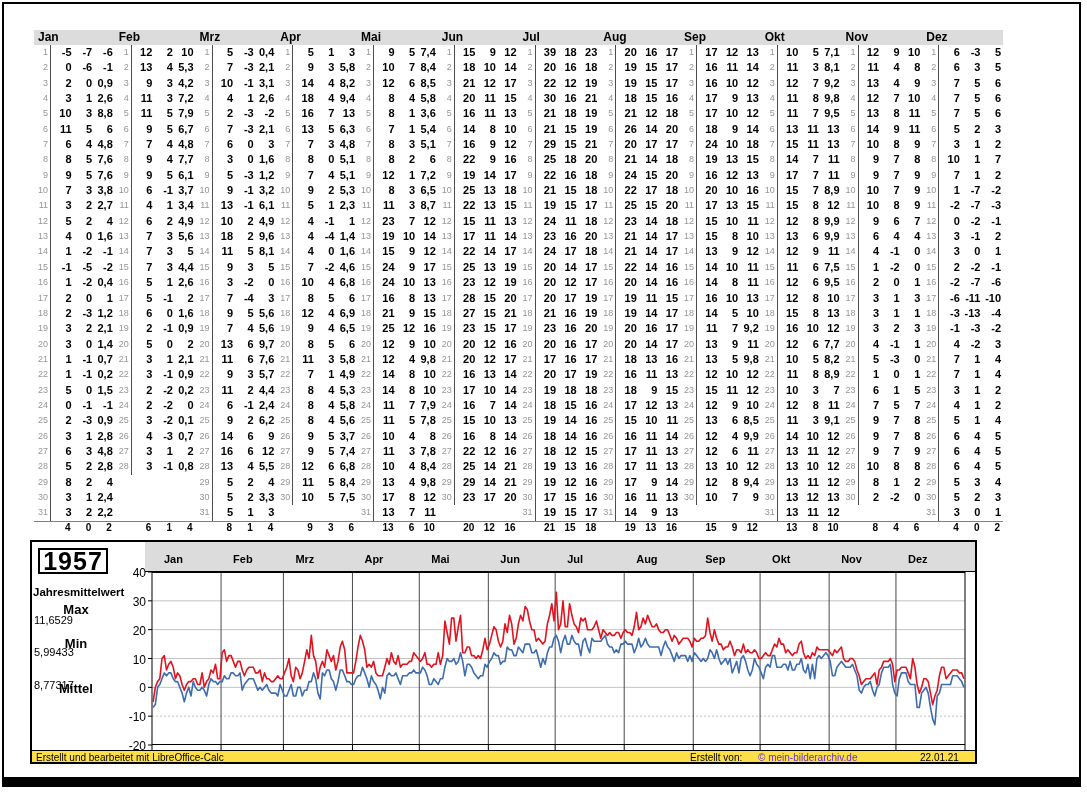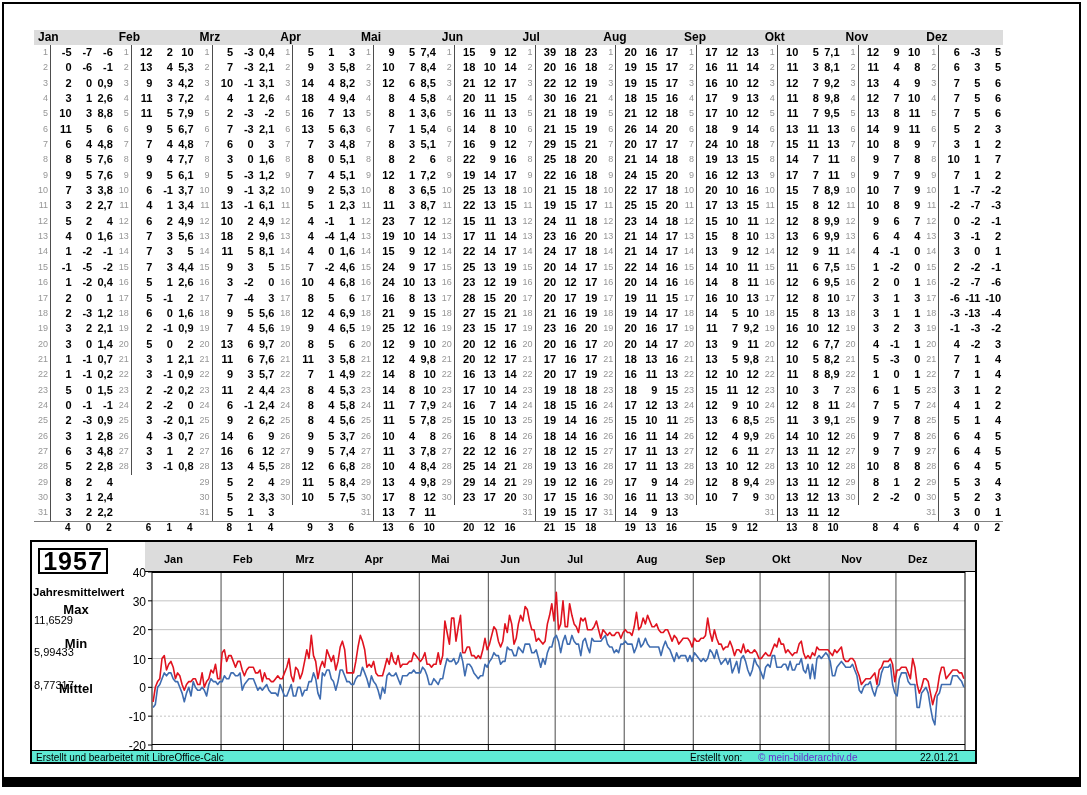--- a/index.html
+++ b/index.html
@@ -15,21 +15,21 @@
   .c-day{width:14px;flex:none;text-align:right;font-size:9px;color:#969696;padding-right:2px;border-right:1px solid #4d4d4d;line-height:15.35px;}
   .c-val{width:20.6px;flex:none;text-align:right;font-size:11px;font-weight:bold;line-height:15.35px;}
   .t-row{position:absolute;left:0;top:491px;display:flex;height:13px;}
   .t-row .c-day{border-right:none;}
   .t-row .c-val{font-size:10px;line-height:13px;}
 
   
   .chart-frame{position:absolute;left:26px;top:536px;width:943px;height:220px;border:2px solid #000;background:#fff;}
   .c-topstrip{position:absolute;left:113px;top:0;right:0;height:29px;background:#dcdcdc;border-bottom:1px solid #000;}
   .mlab{position:absolute;bottom:6px;font-weight:bold;font-size:11px;}
-  .c-bottomstrip{position:absolute;left:0;right:0;top:208px;height:11px;background:#5eead4;border-top:1px solid #000;font-size:10px;line-height:11px;}
+  .c-bottomstrip{position:absolute;left:0;right:0;top:208px;height:11px;background:#fde047;border-top:1px solid #000;font-size:10px;line-height:11px;}
   .year-box{position:absolute;left:6px;top:6px;width:66px;height:22px;border:2px solid #000;font-size:25px;font-weight:bold;text-align:center;line-height:22px;letter-spacing:1px;}
   .stat-title{position:absolute;left:1px;top:44px;font-weight:bold;font-size:11.5px;}
   .stat-label{position:absolute;left:0;width:88px;text-align:center;font-weight:bold;font-size:13px;}
   .stat-value{position:absolute;left:2px;font-size:11px;}
   .ylab{position:absolute;left:74px;width:40px;text-align:right;font-size:12px;}
   #chart-svg{position:absolute;left:116px;top:30px;}
   .fleft{position:absolute;left:4px;top:1px;}
   .fvon{position:absolute;left:658px;top:1px;}
   .flink{position:absolute;left:726px;top:1px;color:#6633cc;text-decoration:none;}
   .fdate{position:absolute;left:888px;top:1px;text-decoration:underline;}

